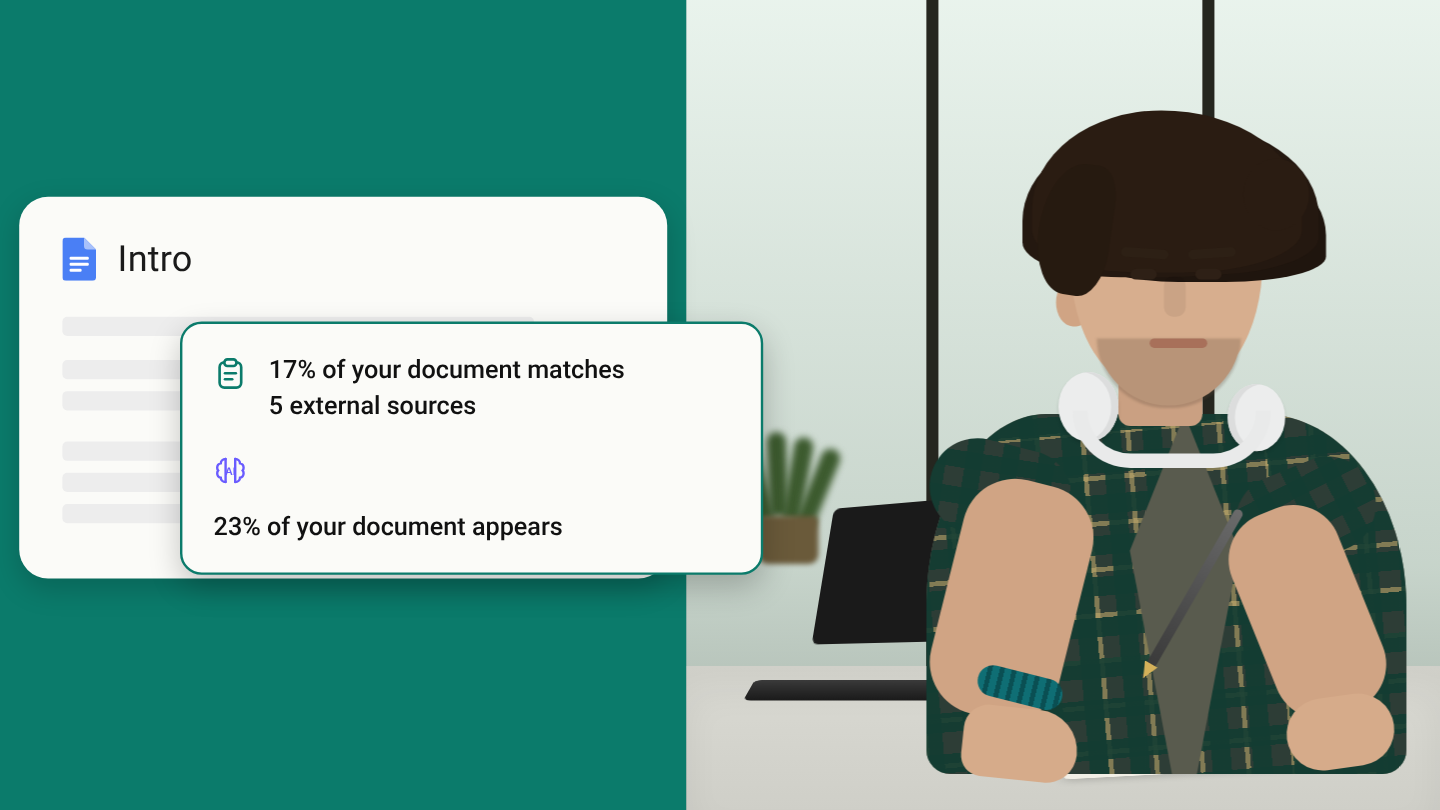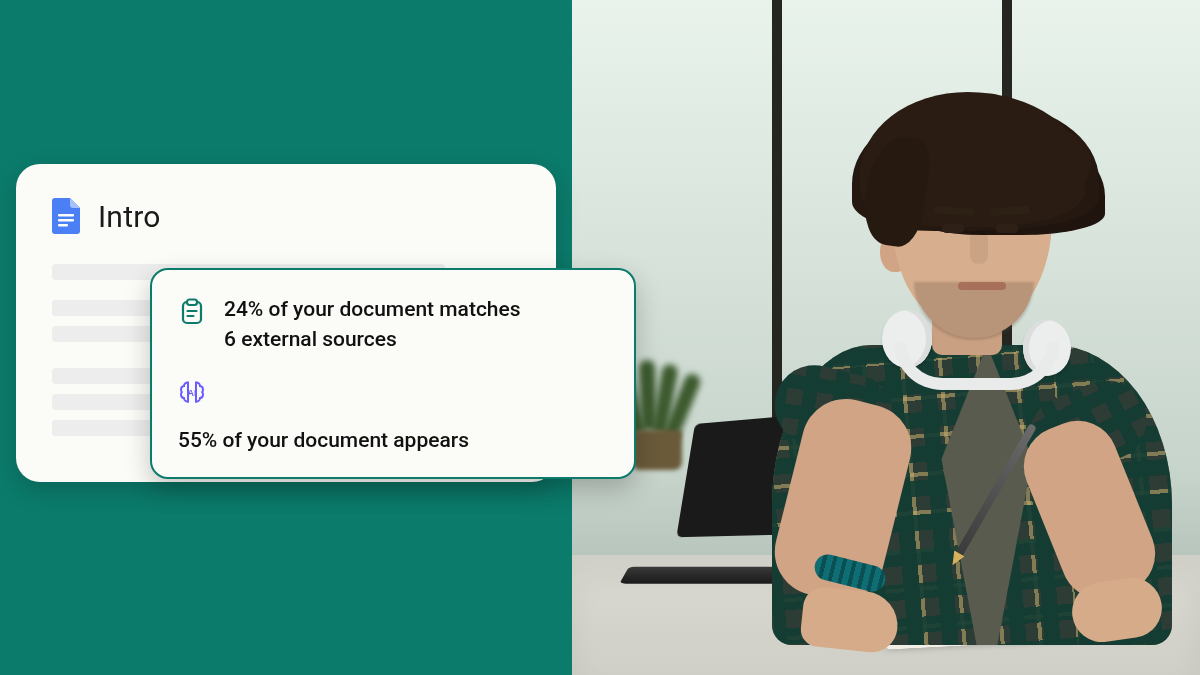--- a/index.html
+++ b/index.html
@@ -180,28 +180,28 @@
 
   <div class="result-card">
     <div class="result-row">
       <svg class="result-icon" viewBox="0 0 28 28">
         <rect x="5" y="4" width="18" height="21" rx="4" fill="none" stroke="#0b7b6b" stroke-width="2.2"></rect>
         <rect x="9" y="1.5" width="10" height="5.5" rx="2.5" fill="#fbfbf8" stroke="#0b7b6b" stroke-width="2.2"></rect>
         <line x1="9.5" y1="13" x2="18.5" y2="13" stroke="#0b7b6b" stroke-width="2.2" stroke-linecap="round"></line>
         <line x1="9.5" y1="18" x2="15.5" y2="18" stroke="#0b7b6b" stroke-width="2.2" stroke-linecap="round"></line>
       </svg>
       <div class="result-text">
-        <div>24% of your document matches</div>
-        <div>6 external sources</div>
+        <div>17% of your document matches</div>
+        <div>5 external sources</div>
       </div>
     </div>
     <div class="result-row">
       <svg class="result-icon" viewBox="0 0 28 28">
         <path d="M10 3.5c-2.4 0-4 1.7-4 3.6-1.8.3-3 1.8-3 3.7 0 .9.3 1.7.8 2.3-.5.6-.8 1.4-.8 2.3 0 1.9 1.2 3.4 3 3.7 0 1.9 1.6 3.6 4 3.6M18 3.5c2.4 0 4 1.7 4 3.6 1.8.3 3 1.8 3 3.7 0 .9-.3 1.7-.8 2.3.5.6.8 1.4.8 2.3 0 1.9-1.2 3.4-3 3.7 0 1.9-1.6 3.6-4 3.6" fill="none" stroke="#6a5cff" stroke-width="2" stroke-linecap="round"></path>
         <path d="M10 3.5v19M18 3.5v19" stroke="#6a5cff" stroke-width="2" fill="none" stroke-linecap="round"></path>
         <text x="14" y="17" text-anchor="middle" font-size="9" font-weight="700" fill="#6a5cff" font-family="Arial">AI</text>
       </svg>
       <div class="result-text">
-        <div>55% of your document appears</div>
+        <div>23% of your document appears</div>
       </div>
     </div>
   </div>
 </div>
 
 </body></html>

